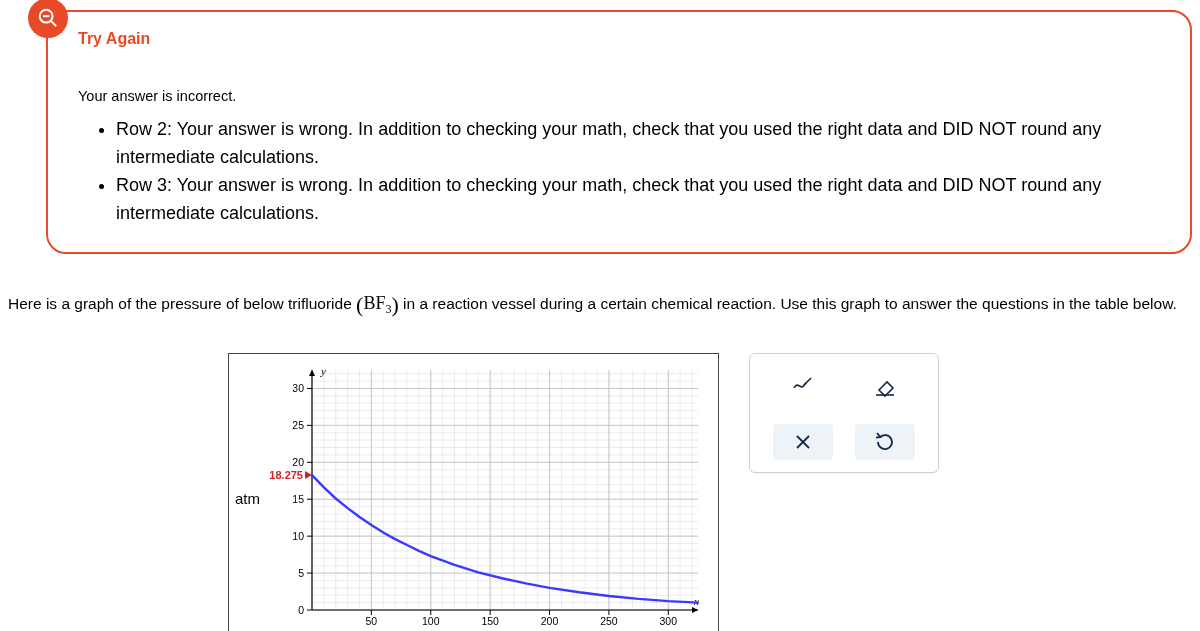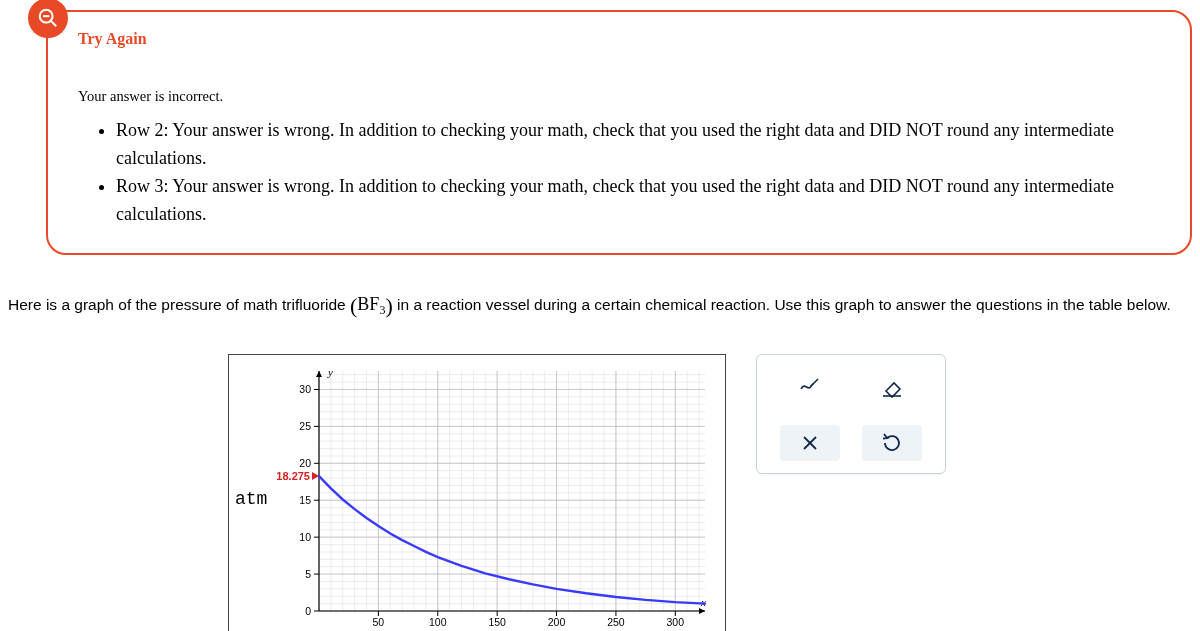--- a/index.html
+++ b/index.html
@@ -11,21 +11,20 @@
       padding: 10px 8px;
       width: 1200px;
     }
     .feedback-box {
       border: 2px solid #e84a27;
       border-radius: 20px;
       padding: 18px 24px 24px 30px;
       position: relative;
       margin-left: 38px;
       margin-bottom: 30px;
-      font-family: Liberation Serif, serif;
     }
     .fb-badge {
       position: absolute;
       left: -20px;
       top: -14px;
       width: 40px;
       height: 40px;
       border-radius: 50%;
       background: #e84a27;
       display: flex;
@@ -69,22 +68,21 @@
       border: 1px solid #444;
       padding: 10px 12px 12px 6px;
       display: inline-block;
     }
     .chart-and-ylabel {
       display: flex;
       align-items: center;
       gap: 6px;
     }
     .ylabel {
-      font-size: 18px;
-      font-family: Liberation Mono, monospace;
+      font-size: 15px;
     }
     .plot-svg { display: block; }
     .tick-text { font-size: 10.5px; fill: #000; }
     .tick-text-v { font-size: 10.5px; fill: #000; text-anchor: end; }
     .annot { font-size: 11px; fill: #d62222; font-weight: bold; text-anchor: end; }
     .axis-letter { font-family: "Times New Roman", Times, serif; font-size: 11px; font-style: italic; fill: #000; }
     .xlabel-wrap { text-align: left; margin-top: 2px; padding-left: 44px; font-size: 15px; }
     .tools {
       border: 1px solid #c7d2de;
       border-radius: 6px;
@@ -117,21 +115,21 @@
   </div>
   <div class="fb-title">Try Again</div>
   <div class="fb-sub">Your answer is incorrect.</div>
   <ul class="fb-list">
     <li>Row 2: Your answer is wrong. In addition to checking your math, check that you used the right data and DID NOT round any intermediate calculations.</li>
     <li>Row 3: Your answer is wrong. In addition to checking your math, check that you used the right data and DID NOT round any intermediate calculations.</li>
   </ul>
 </div>
 
 <div class="question-text">
-  <span>Here is a graph of the pressure of math trifluoride </span><span class="formula-paren">(</span><span class="formula-main">BF</span><span class="formula-sub">3</span><span class="formula-paren">)</span><span> in a reaction vessel during a certain chemical reaction. Use this graph to answer the questions in the table below.</span>
+  <span>Here is a graph of the pressure of below trifluoride </span><span class="formula-paren">(</span><span class="formula-main">BF</span><span class="formula-sub">3</span><span class="formula-paren">)</span><span> in a reaction vessel during a certain chemical reaction. Use this graph to answer the questions in the table below.</span>
 </div>
 
 <div class="chart-row">
   <div class="chart-frame">
     <div class="chart-and-ylabel">
       <div class="ylabel">atm</div>
       <svg id="plot" class="plot-svg" width="440" height="268">
           <line x1="46" y1="6" x2="46" y2="246" stroke="#d9d9d9" stroke-width="0.5"></line>
           <line x1="57.87692307692308" y1="6" x2="57.87692307692308" y2="246" stroke="#d9d9d9" stroke-width="0.5"></line>
           <line x1="69.75384615384615" y1="6" x2="69.75384615384615" y2="246" stroke="#d9d9d9" stroke-width="0.5"></line>

